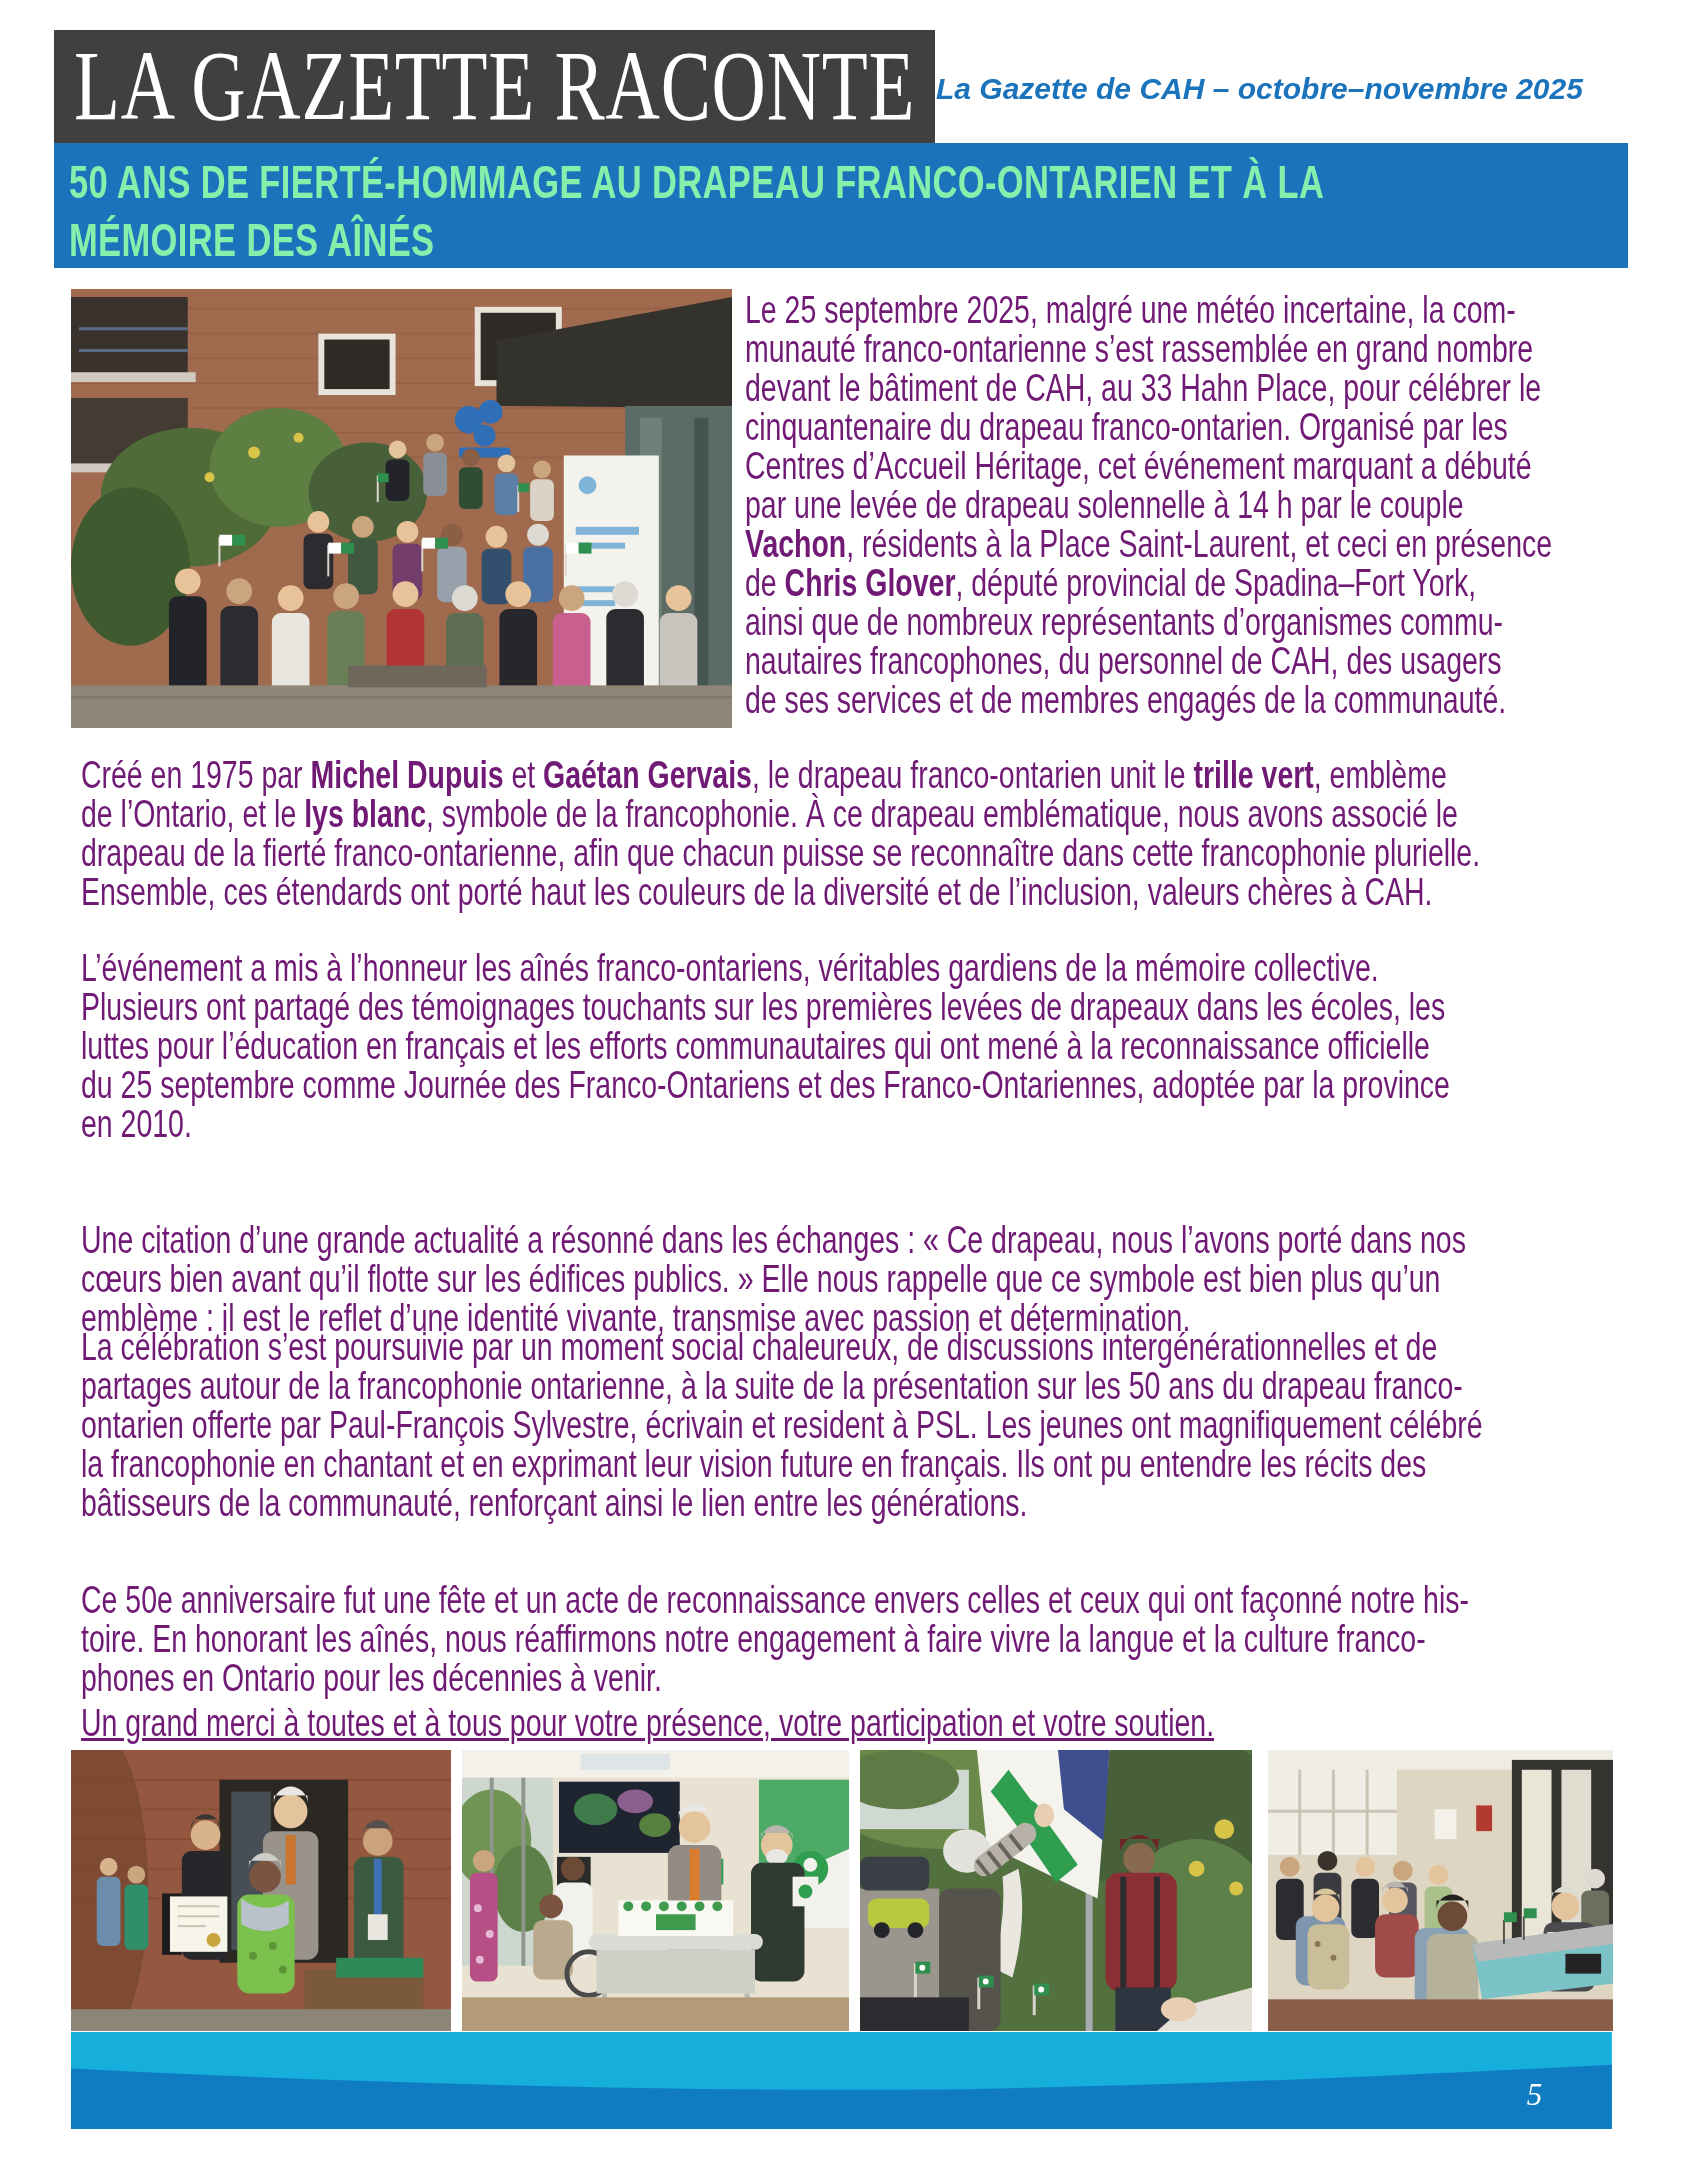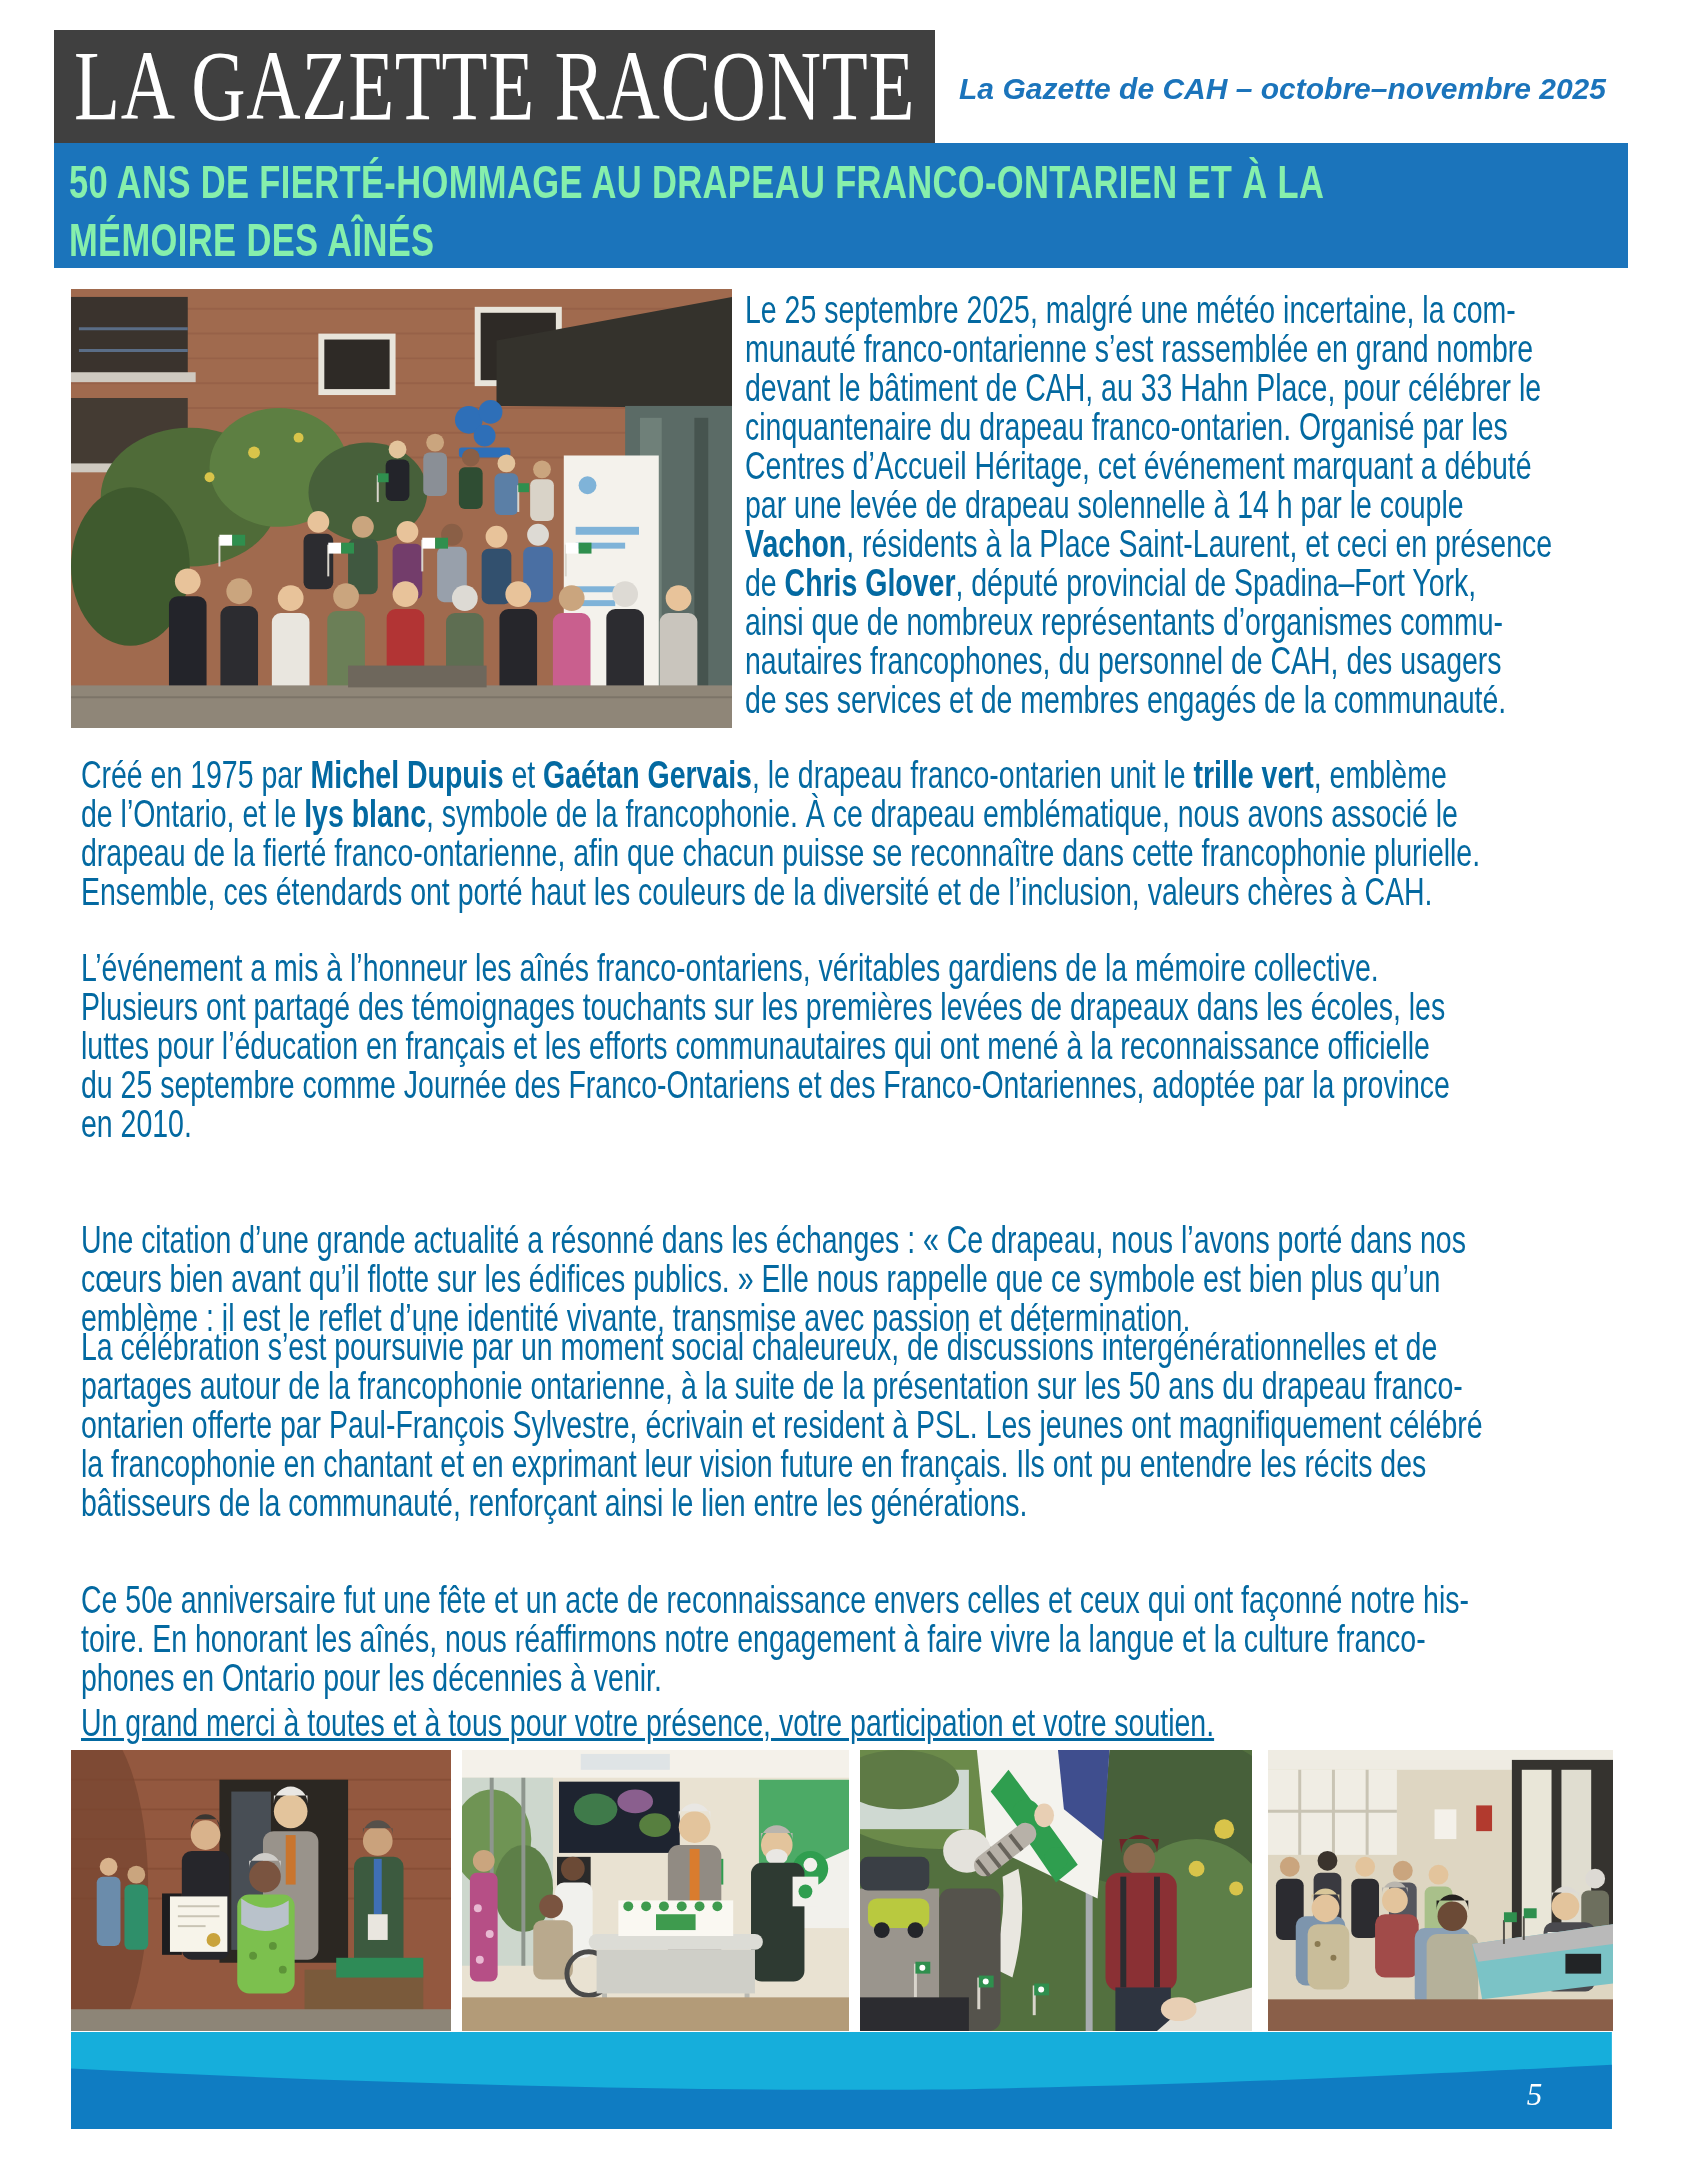--- a/index.html
+++ b/index.html
@@ -5,32 +5,32 @@
   html,body{margin:0;padding:0;background:#e8e8e8;}
   .page{position:relative;width:1683px;height:2178px;background:#ffffff;overflow:hidden;
         font-family:"Liberation Sans",sans-serif;}
   .abs{position:absolute;}
 
   
   .mast-box{left:54px;top:30px;width:881px;height:113px;background:#404040;}
   .mast-title{position:absolute;left:20px;top:0;height:113px;line-height:111px;
      font-family:"Liberation Serif",serif;font-size:99px;color:#ffffff;letter-spacing:1px;
      transform:scaleX(0.76);transform-origin:0 50%;white-space:nowrap;}
-  .edition{left:936px;top:30px;width:693px;height:113px;line-height:117px;text-align:center;
+  .edition{left:936px;top:30px;width:693px;height:113px;line-height:117px;text-align:left;
      padding-right:10px;color:#1b74bb;font-size:30px;font-style:italic;font-weight:bold;
      white-space:nowrap;}
 
   
   .band{left:54px;top:143px;width:1574px;height:125px;background:#1b74bb;color:#86efac;}
   .band .ln{white-space:nowrap;transform:scaleX(0.75);transform-origin:0 0;
      font-size:46px;font-weight:bold;line-height:58px;padding-left:20px;letter-spacing:0.5px;}
   .band .pad{height:10px;}
 
   
-  .article{color:#0369a1;font-size:39px;}
+  .article{color:#701a75;font-size:39px;}
   .article .ln{white-space:nowrap;transform:scaleX(0.73);transform-origin:0 0;
      line-height:39px;height:39px;}
   .article strong{font-weight:bold;}
 
   .photo{overflow:hidden;background:#777;}
   .photo svg{display:block;width:100%;height:100%;}
 
   
   .footer{left:71px;top:2032px;width:1541px;height:97px;}
   .pagenum{left:1505px;top:2077px;width:59px;text-align:center;color:#ffffff;

